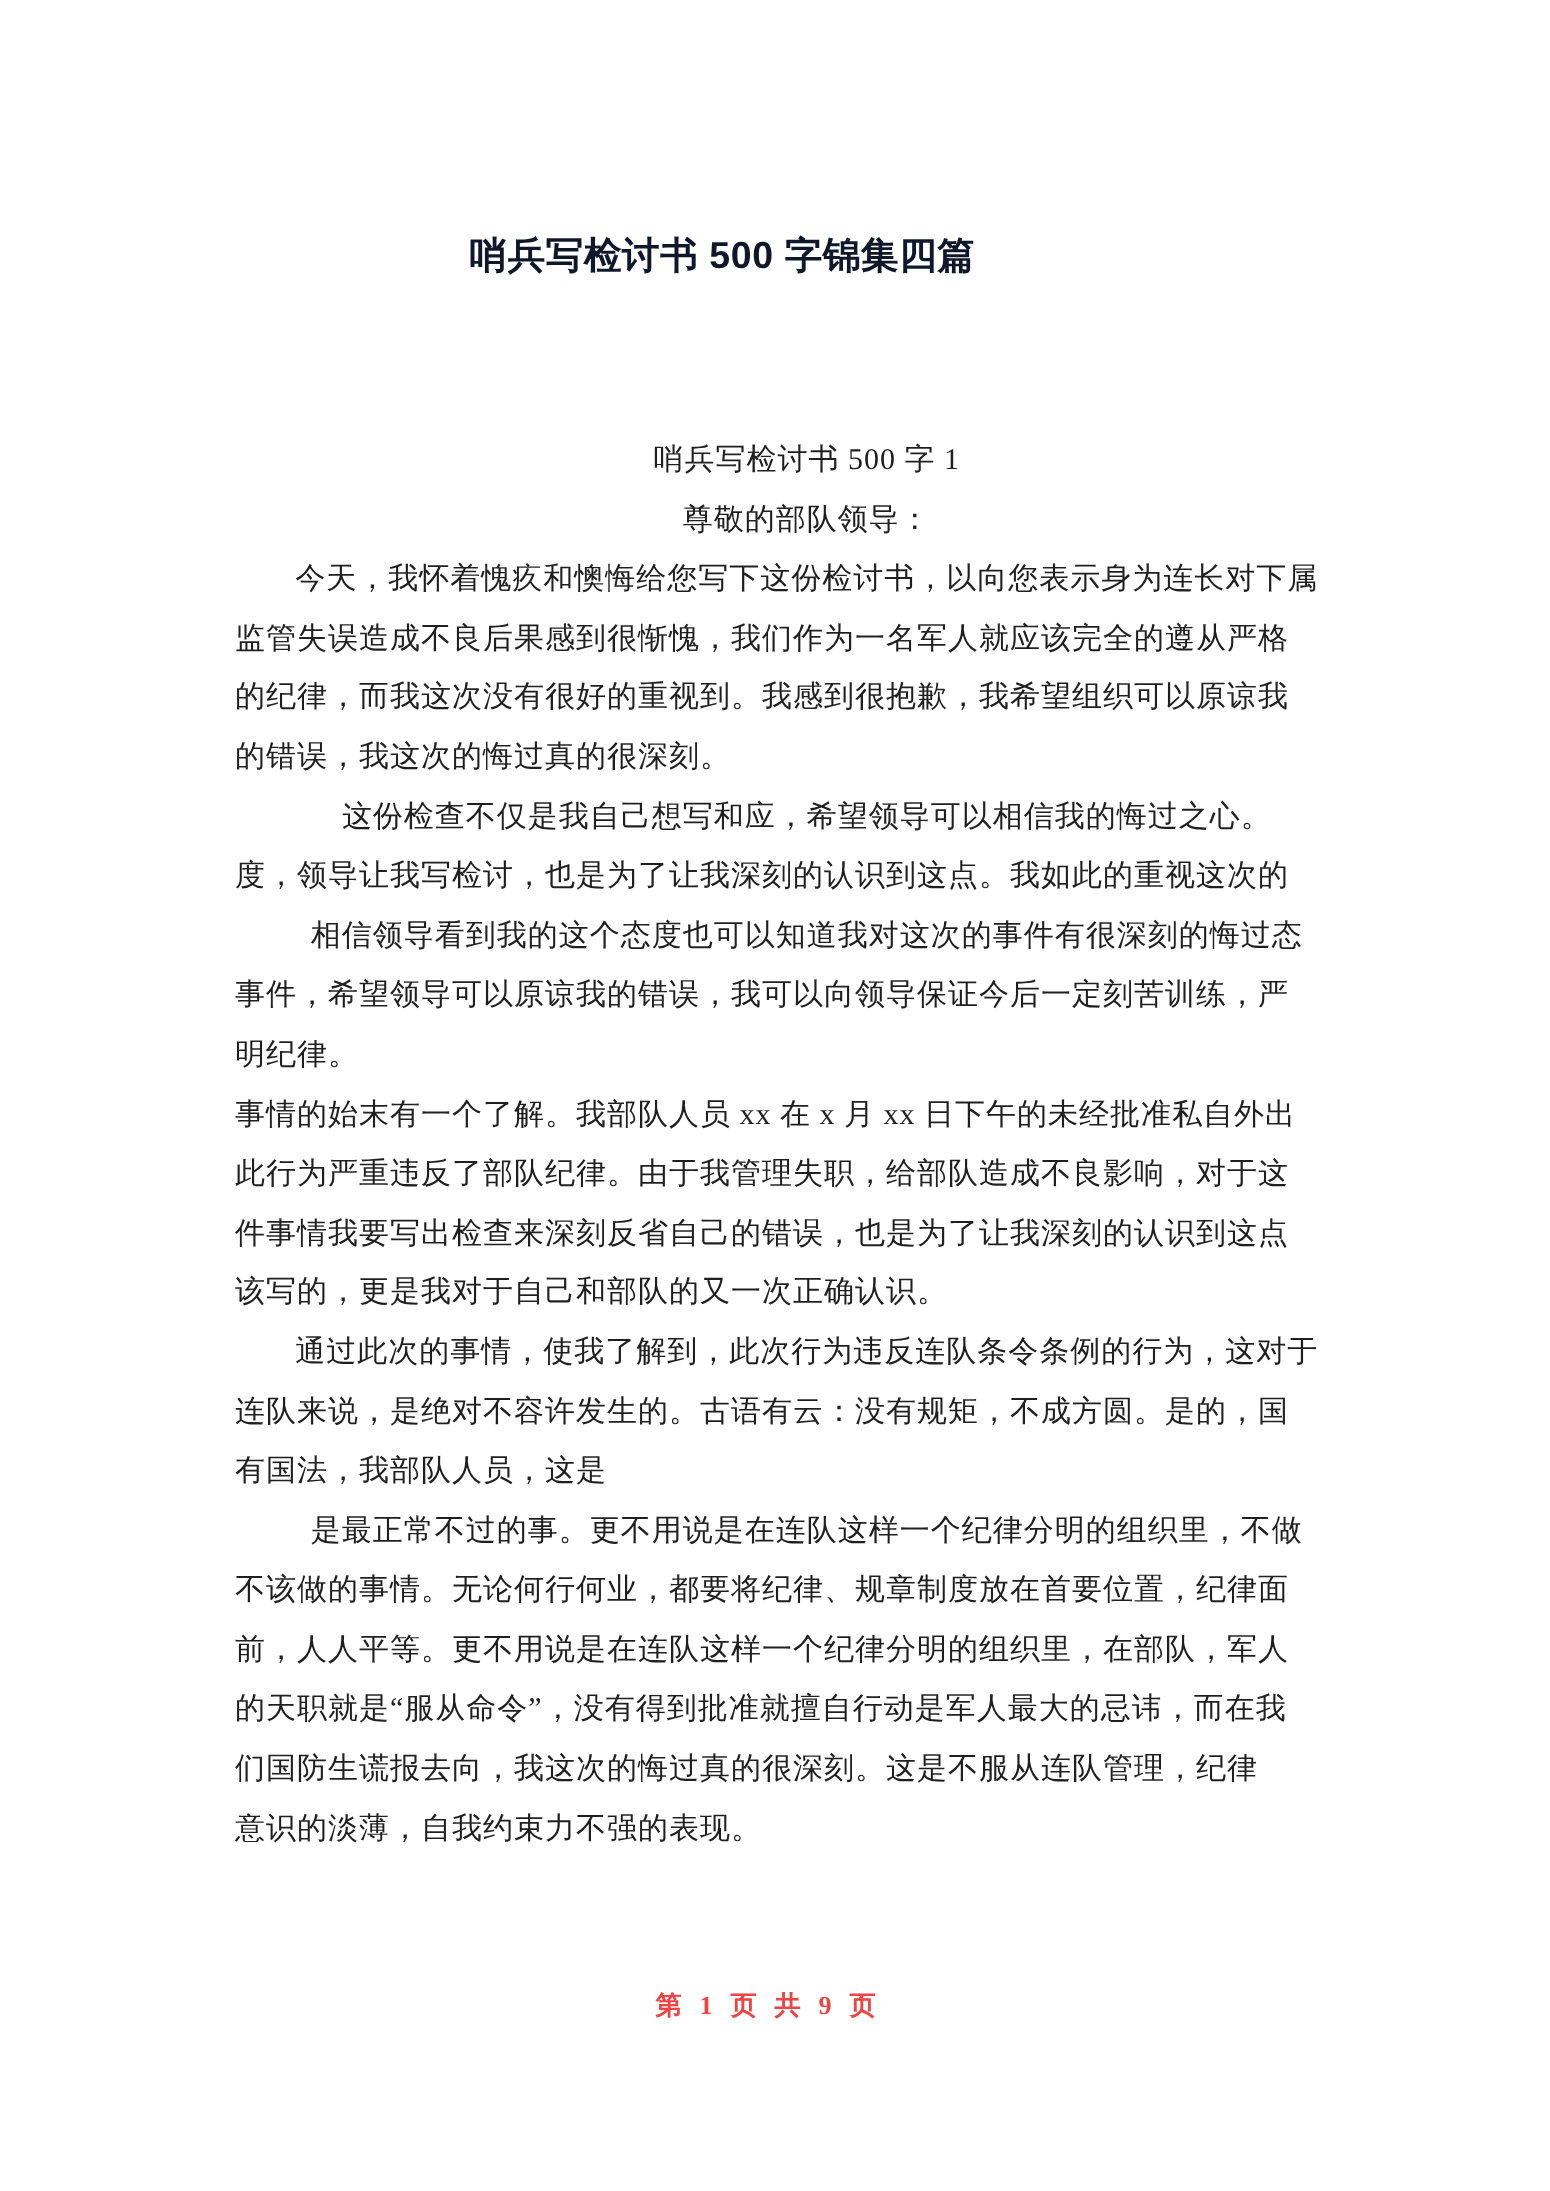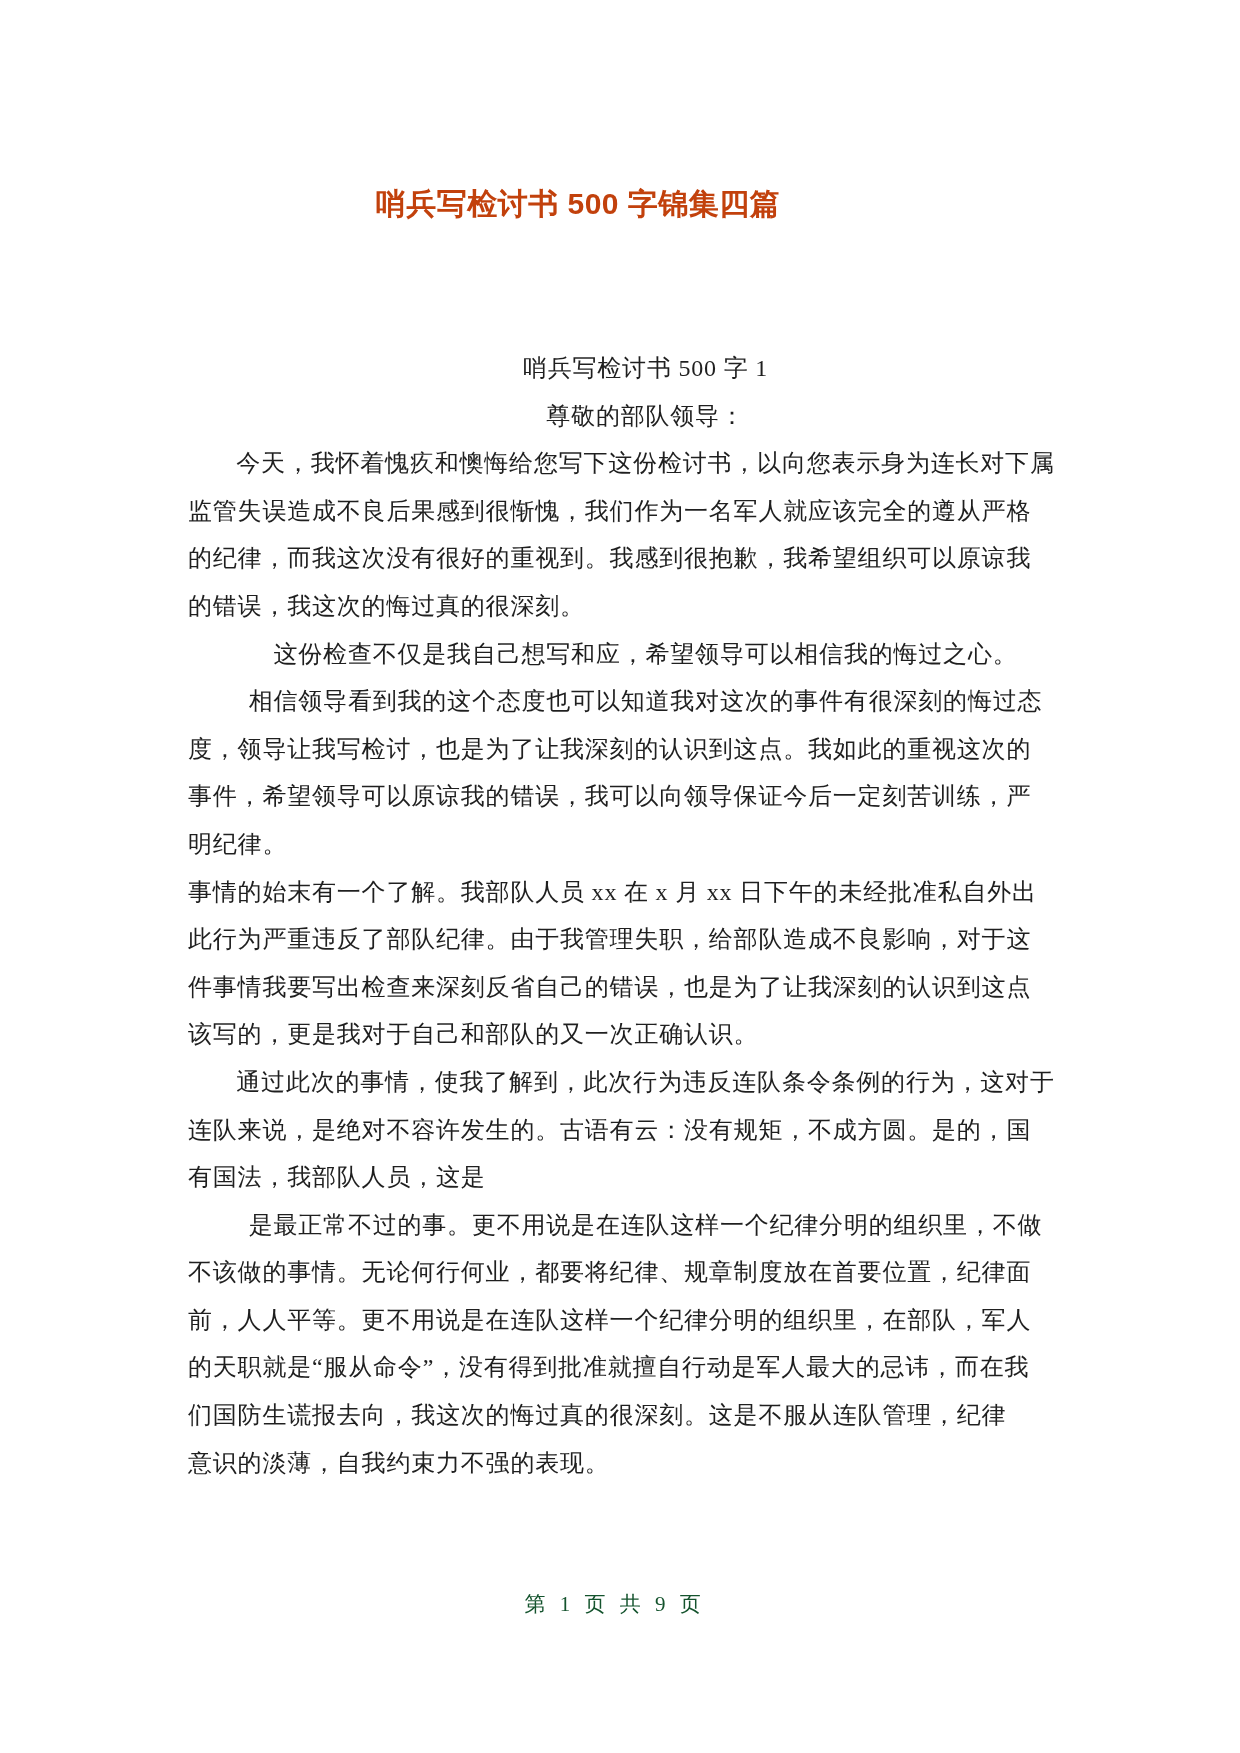--- a/index.html
+++ b/index.html
@@ -19,21 +19,21 @@
   .doc-title {
     position: absolute;
     top: 184px;
     left: 0;
     width: 1156px;
     margin: 0;
     text-align: center;
     font-family: "Liberation Sans", "DejaVu Sans", sans-serif;
     font-weight: bold;
     font-size: 30px;
-    color: #c2410c;
+    color: #0f172a;
     letter-spacing: 0.5px;
     white-space: nowrap;
   }
   .doc-body {
     position: absolute;
     left: 188px;
     top: 345px;
     width: 900px;
     font-size: 24px;
     line-height: 47.6px;
@@ -67,36 +67,36 @@
   <h1 class="doc-title">哨兵写检讨书 500 字锦集四篇</h1>
 
   <div class="doc-body">
       <div class="line indent">哨兵写检讨书 500 字 1</div>
       <div class="line indent">尊敬的部队领导：</div>
       <div class="line indent">今天，我怀着愧疚和懊悔给您写下这份检讨书，以向您表示身为连长对下属</div>
       <div class="line">监管失误造成不良后果感到很惭愧，我们作为一名军人就应该完全的遵从严格</div>
       <div class="line">的纪律，而我这次没有很好的重视到。我感到很抱歉，我希望组织可以原谅我</div>
       <div class="line">的错误，我这次的悔过真的很深刻。</div>
       <div class="line indent">这份检查不仅是我自己想写和应，希望领导可以相信我的悔过之心。</div>
+      <div class="line">度，领导让我写检讨，也是为了让我深刻的认识到这点。我如此的重视这次的</div>
       <div class="line indent">相信领导看到我的这个态度也可以知道我对这次的事件有很深刻的悔过态</div>
-      <div class="line">度，领导让我写检讨，也是为了让我深刻的认识到这点。我如此的重视这次的</div>
       <div class="line">事件，希望领导可以原谅我的错误，我可以向领导保证今后一定刻苦训练，严</div>
       <div class="line">明纪律。</div>
       <div class="line">事情的始末有一个了解。我部队人员 xx 在 x 月 xx 日下午的未经批准私自外出</div>
       <div class="line">此行为严重违反了部队纪律。由于我管理失职，给部队造成不良影响，对于这</div>
       <div class="line">件事情我要写出检查来深刻反省自己的错误，也是为了让我深刻的认识到这点</div>
       <div class="line">该写的，更是我对于自己和部队的又一次正确认识。</div>
       <div class="line indent">通过此次的事情，使我了解到，此次行为违反连队条令条例的行为，这对于</div>
       <div class="line">连队来说，是绝对不容许发生的。古语有云：没有规矩，不成方圆。是的，国</div>
       <div class="line">有国法，我部队人员，这是</div>
       <div class="line indent">是最正常不过的事。更不用说是在连队这样一个纪律分明的组织里，不做</div>
       <div class="line">不该做的事情。无论何行何业，都要将纪律、规章制度放在首要位置，纪律面</div>
       <div class="line">前，人人平等。更不用说是在连队这样一个纪律分明的组织里，在部队，军人</div>
       <div class="line">的天职就是“服从命令”，没有得到批准就擅自行动是军人最大的忌讳，而在我</div>
       <div class="line">们国防生谎报去向，我这次的悔过真的很深刻。这是不服从连队管理，纪律</div>
       <div class="line">意识的淡薄，自我约束力不强的表现。</div>
     </div>
 
-  <div class="page-footer" style="color: #14532d;">
+  <div class="page-footer" style="color: #ef4444; font-weight: bold;">
     <span>第 1 页 共 9 页</span>
   </div>
 
 </div>
 
 </body></html>

